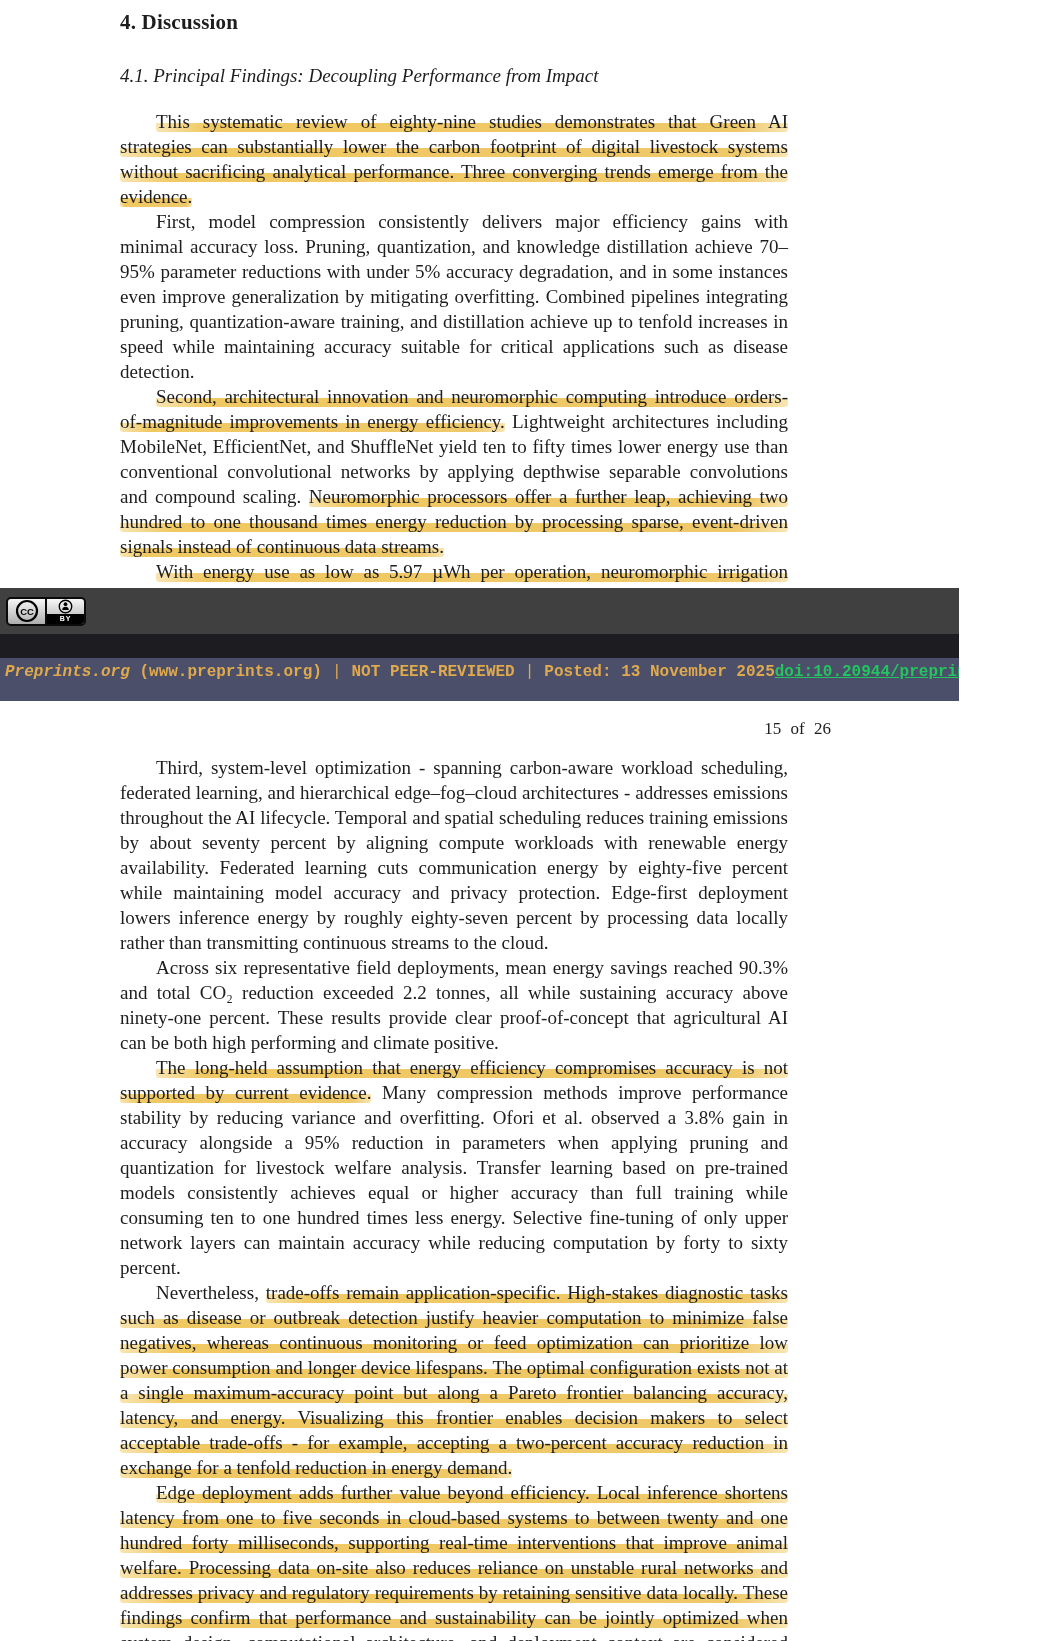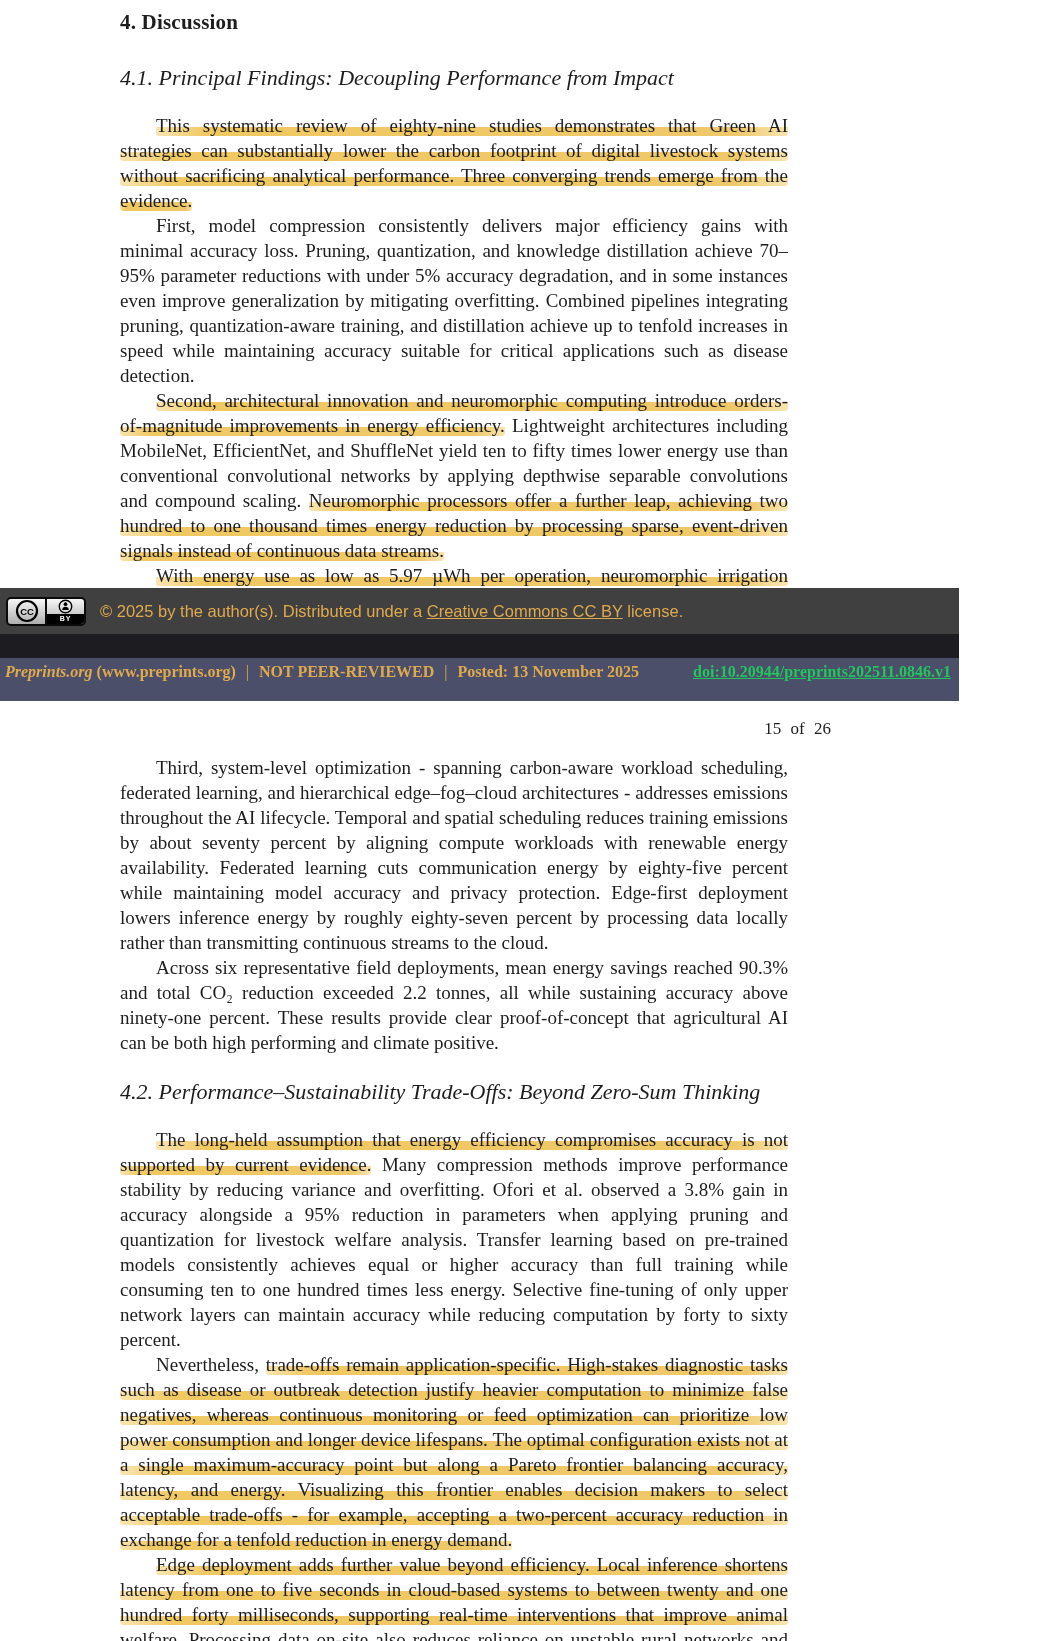--- a/index.html
+++ b/index.html
@@ -20,21 +20,21 @@
   }
   .main-heading {
     font-size: 21px;
     font-weight: bold;
     margin: 4px 0 30px 0;
     letter-spacing: 0.2px;
   }
   .subheading {
     font-style: italic;
     font-weight: normal;
-    font-size: 22px;
+    font-size: 19px;
     margin: 8px 0 22px 0;
   }
   .subheading.second { margin-top: 24px; }
   .para {
     margin: 0;
     text-align: justify;
     text-indent: 36px;
     font-size: 19px;
     line-height: 25px;
   }
@@ -110,21 +110,21 @@
   .black-strip { height: 24px; background: #1c1c21; }
   
   .preprint-banner {
     height: 43px;
     background: #4b4f69;
     display: flex;
     align-items: center;
     justify-content: space-between;
     padding: 0 8px 16px 5px;
     box-sizing: border-box;
-    font-family: Liberation Serif, serif;
+    font-family: Liberation Mono, monospace;
     font-size: 16px;
     font-weight: bold;
   }
   .preprint-left { color: #dfa94d; white-space: nowrap; }
   .site-name { font-style: italic; cursor: pointer; }
   .sep { margin: 0 10px; font-weight: normal; }
   .doi-link {
     color: #22c55e;
     text-decoration: underline;
     white-space: nowrap;
@@ -168,36 +168,34 @@
         <span class="cc-person-wrap">
           <svg width="15" height="15" viewBox="0 0 24 24">
             <circle cx="12" cy="12" r="10" fill="none" stroke="#000" stroke-width="2.2"></circle>
             <circle cx="12" cy="8.2" r="3" fill="#000"></circle>
             <path d="M6.8,17.5 c0,-4 2.4,-5.3 5.2,-5.3 s5.2,1.3 5.2,5.3 z" fill="#000"></path>
           </svg>
         </span>
         <span class="cc-by-strip">BY</span>
       </span>
     </span>
-    <span class="license-text"><span>© 2025 by the author(s). Distributed under a </span><span class="license-link">Creative Commons CC BY</span><span> license.</span></span>
   </div>
 
   <div class="black-strip"></div>
 
   <div class="preprint-banner">
     <span class="preprint-left"><span class="site-name">Preprints.org</span>&nbsp;<span>(www.preprints.org)</span><span class="sep">|</span><span>NOT PEER-REVIEWED</span><span class="sep">|</span><span>Posted: 13 November 2025</span></span>
     <span class="doi-link">doi:10.20944/preprints202511.0846.v1</span>
   </div>
 
   <div class="page-number">15 of 26</div>
 
   <div class="page2 content-pad">
     <div id="page2-blocks">
         <p class="para"><span class="txt">Third, system-level optimization - spanning carbon-aware workload scheduling, federated learning, and hierarchical edge–fog–cloud architectures - addresses emissions throughout the AI lifecycle. Temporal and spatial scheduling reduces training emissions by about seventy percent by aligning compute workloads with renewable energy availability. Federated learning cuts communication energy by eighty-five percent while maintaining model accuracy and privacy protection. Edge-first deployment lowers inference energy by roughly eighty-seven percent by processing data locally rather than transmitting continuous streams to the cloud.</span></p>
         <p class="para"><span class="txt">Across six representative field deployments, mean energy savings reached 90.3% and total CO₂ reduction exceeded 2.2 tonnes, all while sustaining accuracy above ninety-one percent. These results provide clear proof-of-concept that agricultural AI can be both high performing and climate positive.</span></p>
-        <h3 class="subheading second">4.2. Performance–Sustainability Trade-Offs: Beyond Zero-Sum Thinking</h3>
         <p class="para"><span class="hl">The long-held assumption that energy efficiency compromises accuracy is not supported by current evidence.</span><span class="txt"> Many compression methods improve performance stability by reducing variance and overfitting. Ofori et al. observed a 3.8% gain in accuracy alongside a 95% reduction in parameters when applying pruning and quantization for livestock welfare analysis. Transfer learning based on pre-trained models consistently achieves equal or higher accuracy than full training while consuming ten to one hundred times less energy. Selective fine-tuning of only upper network layers can maintain accuracy while reducing computation by forty to sixty percent.</span></p>
         <p class="para"><span class="txt">Nevertheless, </span><span class="hl">trade-offs remain application-specific. High-stakes diagnostic tasks such as disease or outbreak detection justify heavier computation to minimize false negatives, whereas continuous monitoring or feed optimization can prioritize low power consumption and longer device lifespans. The optimal configuration exists not at a single maximum-accuracy point but along a Pareto frontier balancing accuracy, latency, and energy. Visualizing this frontier enables decision makers to select acceptable trade-offs - for example, accepting a two-percent accuracy reduction in exchange for a tenfold reduction in energy demand.</span></p>
         <p class="para"><span class="hl">Edge deployment adds further value beyond efficiency. Local inference shortens latency from one to five seconds in cloud-based systems to between twenty and one hundred forty milliseconds, supporting real-time interventions that improve animal welfare. Processing data on-site also reduces reliance on unstable rural networks and addresses privacy and regulatory requirements by retaining sensitive data locally. These findings confirm that performance and sustainability can be jointly optimized when system design, computational architecture, and deployment context are considered holistically.</span></p>
       </div>
   </div>
 
 </div>
 
 </body></html>

